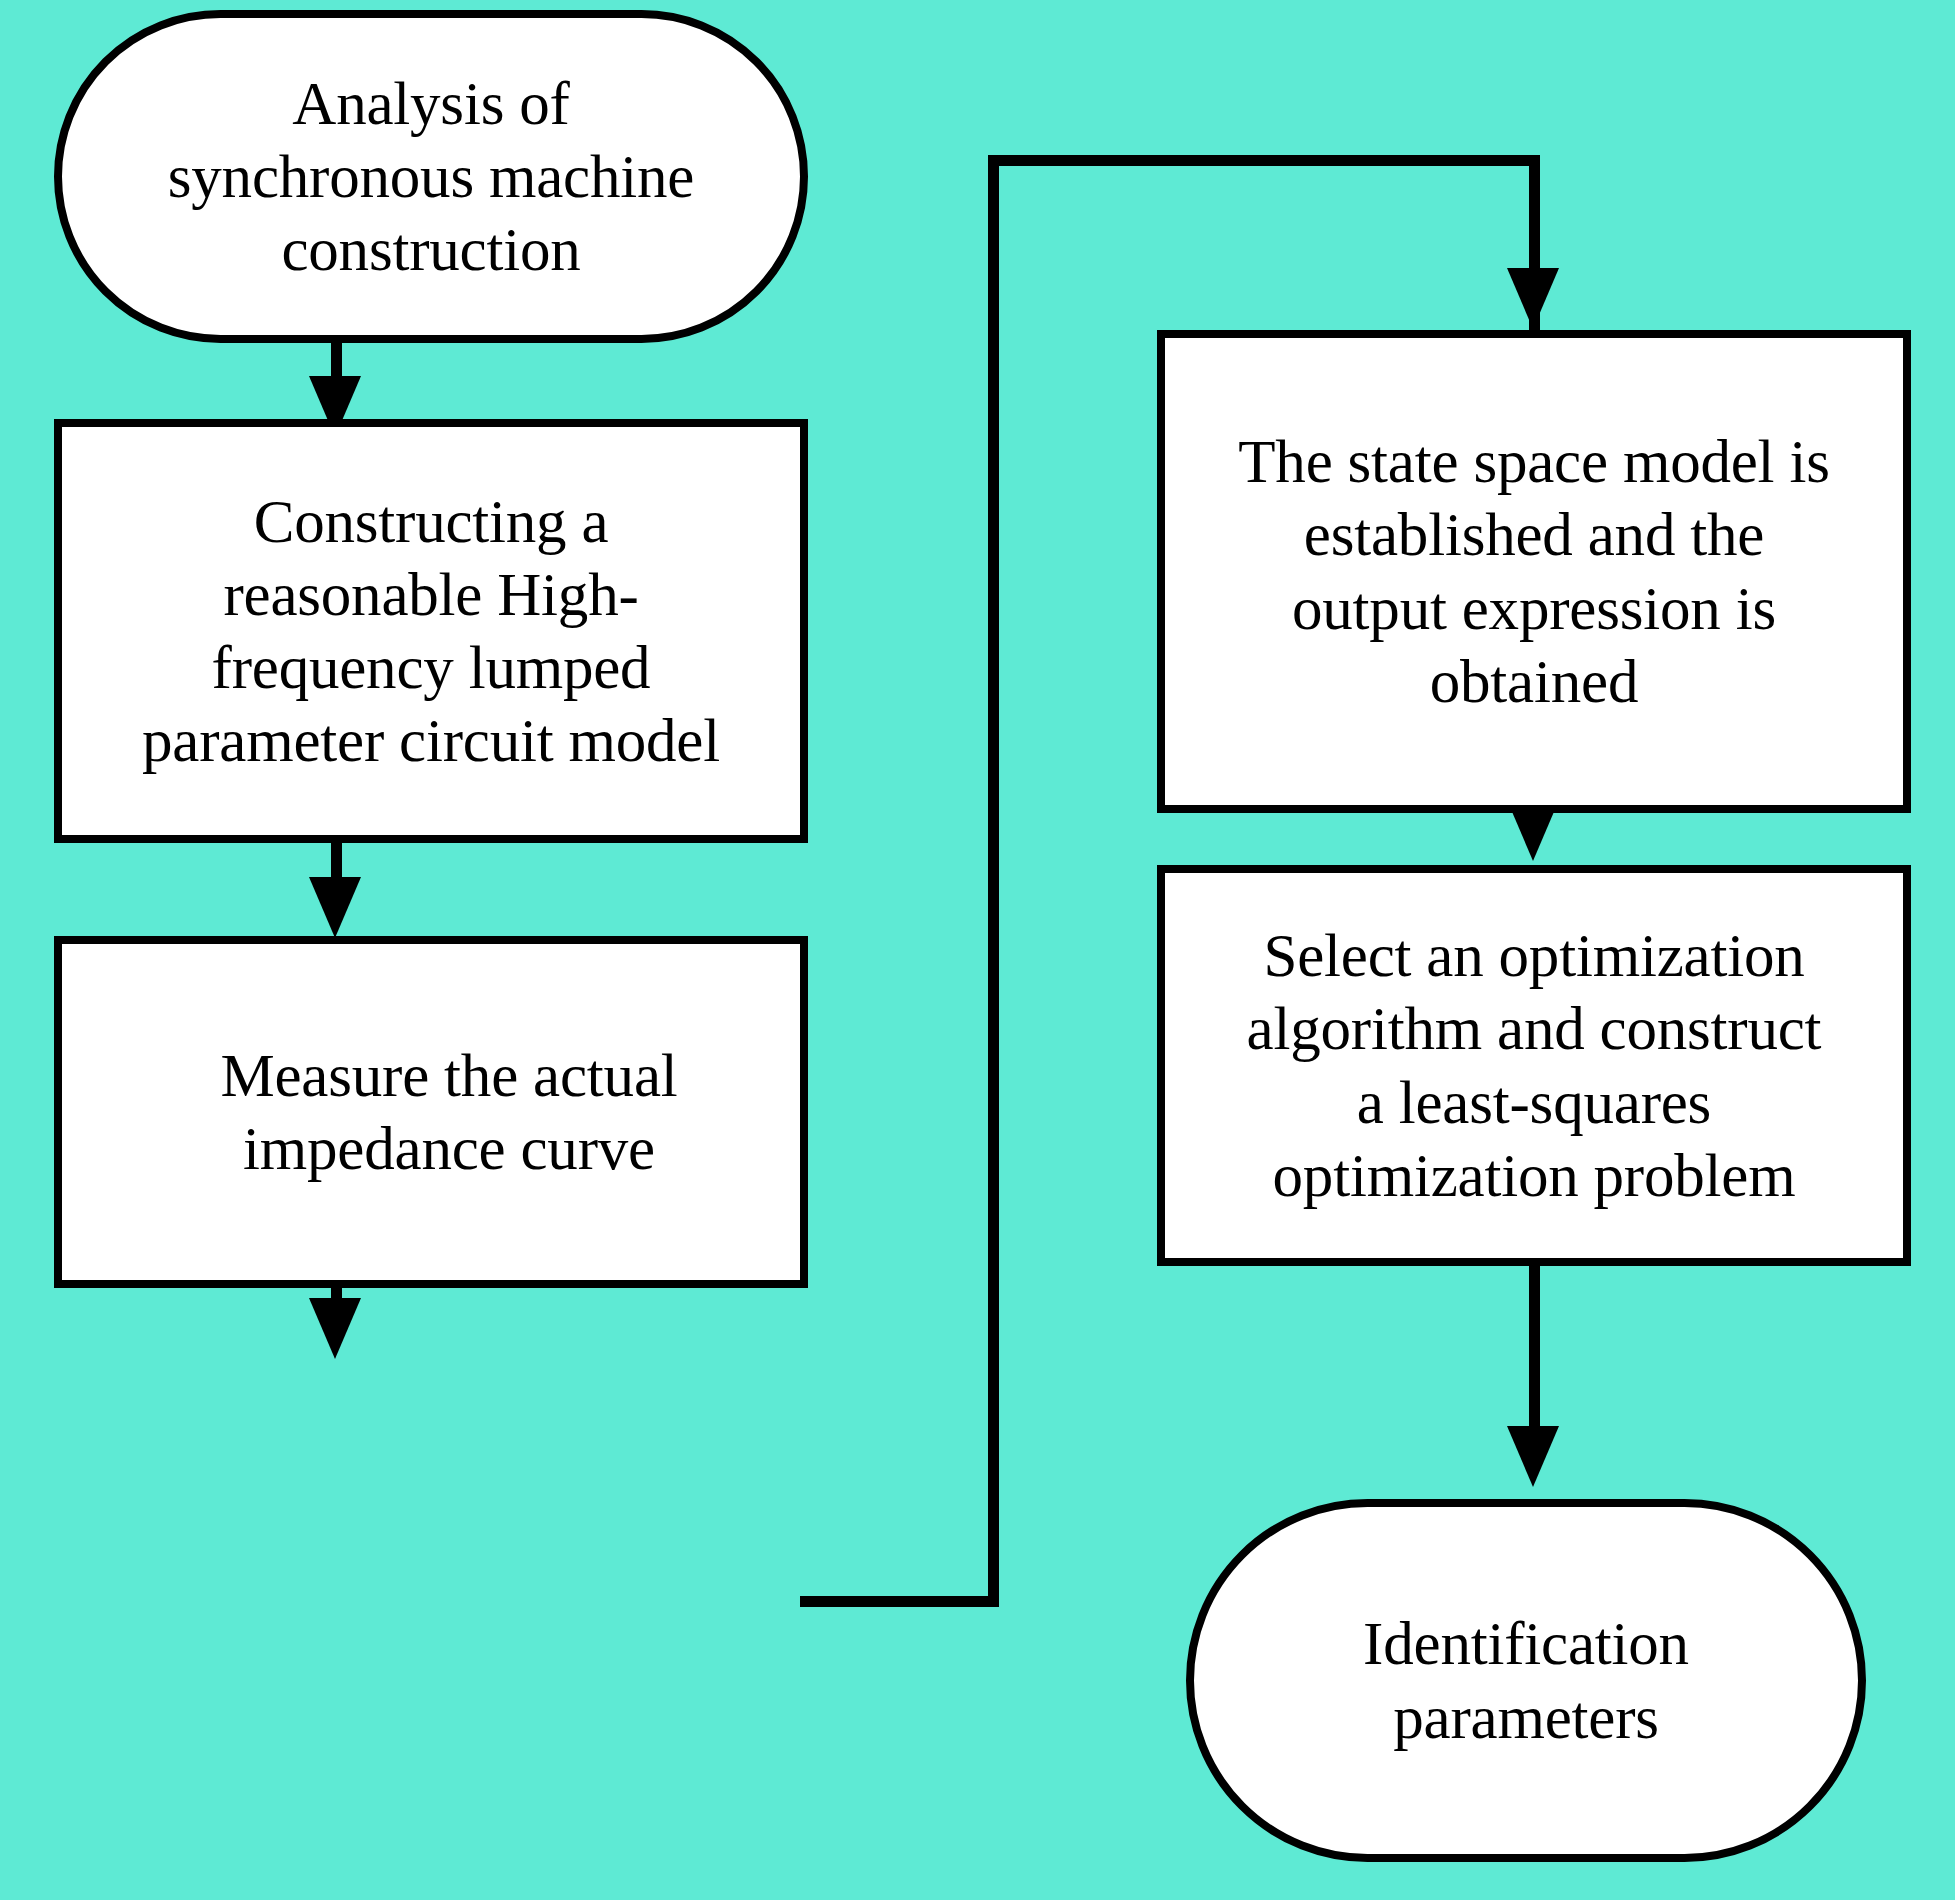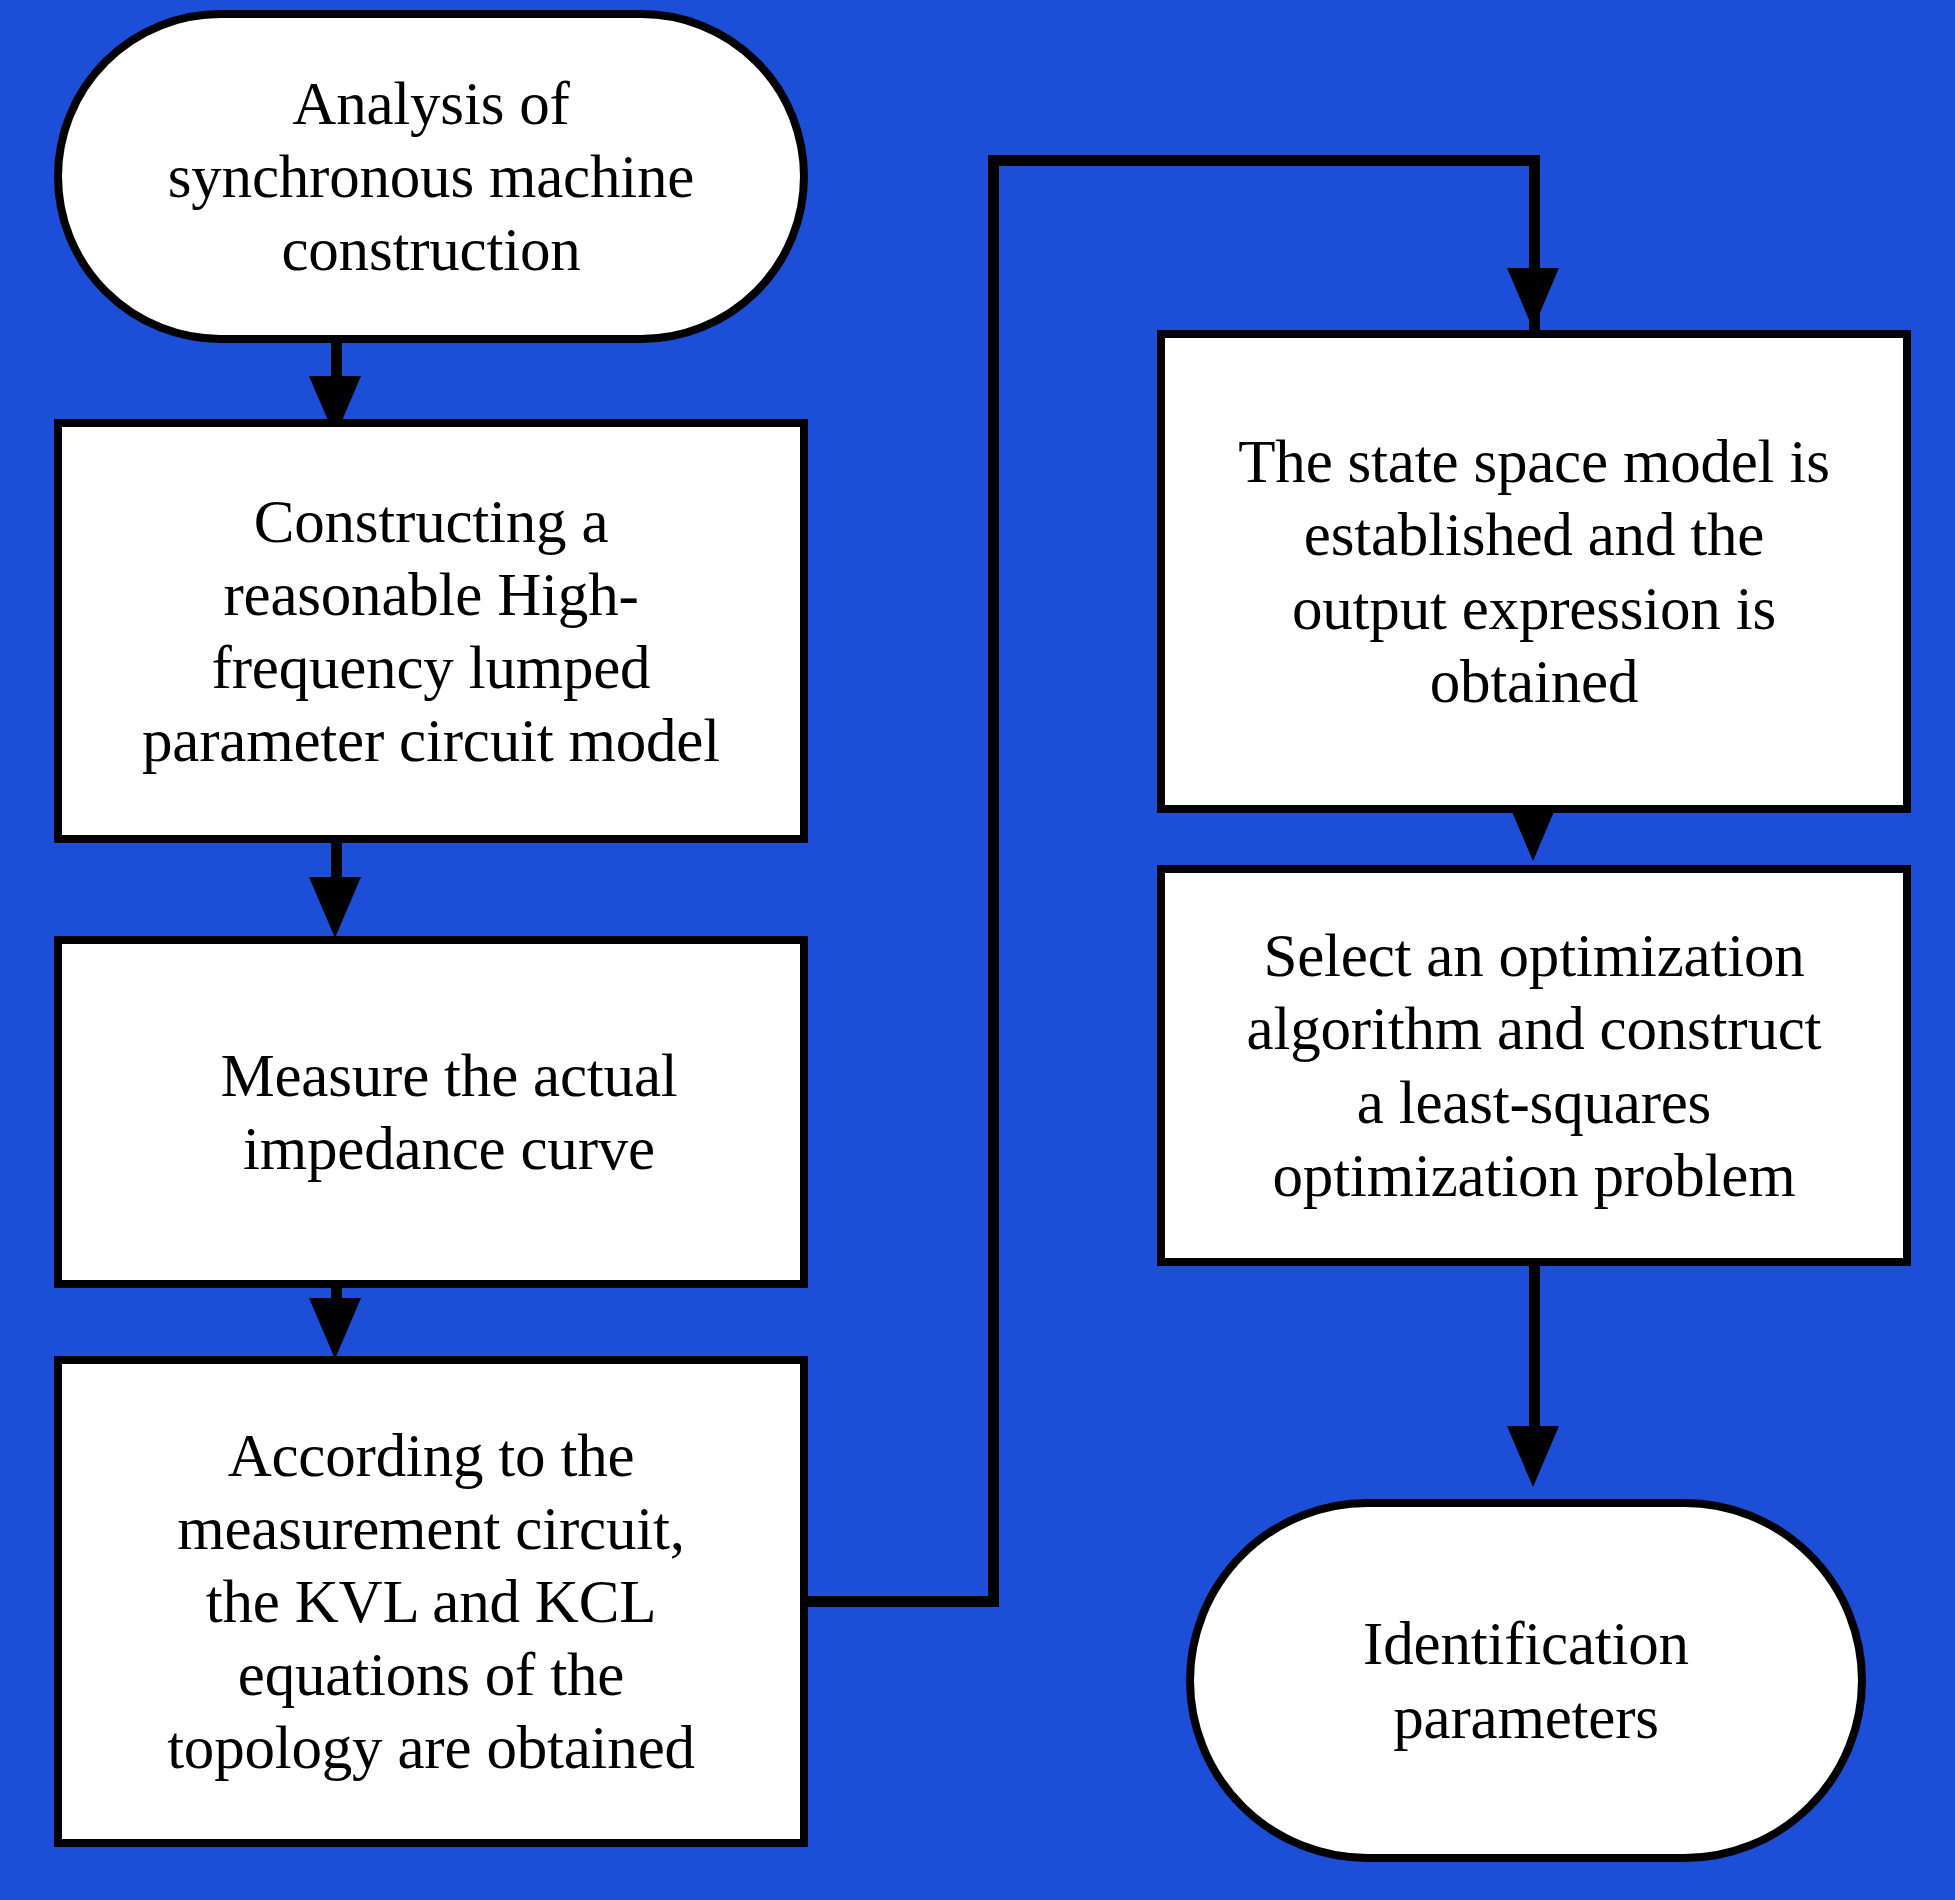--- a/index.html
+++ b/index.html
@@ -5,21 +5,21 @@
 <style>
   html, body {
     margin: 0;
     padding: 0;
     background: #ffffff;
   }
   #canvas {
     position: relative;
     width: 1955px;
     height: 1900px;
-    background: #1d4ed8;
+    background: #5eead4;
     overflow: hidden;
     font-family: "Liberation Serif", "DejaVu Serif", serif;
   }
   .node {
     position: absolute;
     box-sizing: border-box;
     background: #ffffff;
     border: 8.9px solid #000000;
     display: flex;
     align-items: center;
@@ -85,27 +85,20 @@
   <div class="arrow-head arrow-down" style="left:309px; top:877px;"></div>
 
   <div class="node process" style="left:54px; top:936px; width:754px; height:352px;padding-left:36px;">
     <span class="node-label">Measure the actual
 impedance curve</span>
   </div>
 
   <div class="edge-line" style="left:331px; top:1287px; width:10.8px; height:33px;"></div>
   <div class="arrow-head arrow-down" style="left:309px; top:1298px;"></div>
 
-  <div class="node process" style="left:54px; top:1356px; width:754px; height:491px;">
-    <span class="node-label">According to the
-measurement circuit,
-the KVL and KCL
-equations of the
-topology are obtained</span>
-  </div>
 
   <div class="edge-line" style="left:800px; top:1596px; width:199px; height:10.8px;"></div>
 
   <div class="edge-line" style="left:988px; top:155px; width:10.8px; height:1452px;"></div>
 
   <div class="edge-line" style="left:988px; top:155px; width:552px; height:10.8px;"></div>
 
   <div class="edge-line" style="left:1529px; top:155px; width:10.8px; height:185px;"></div>
   <div class="arrow-head arrow-down" style="left:1507px; top:268px;"></div>
 

